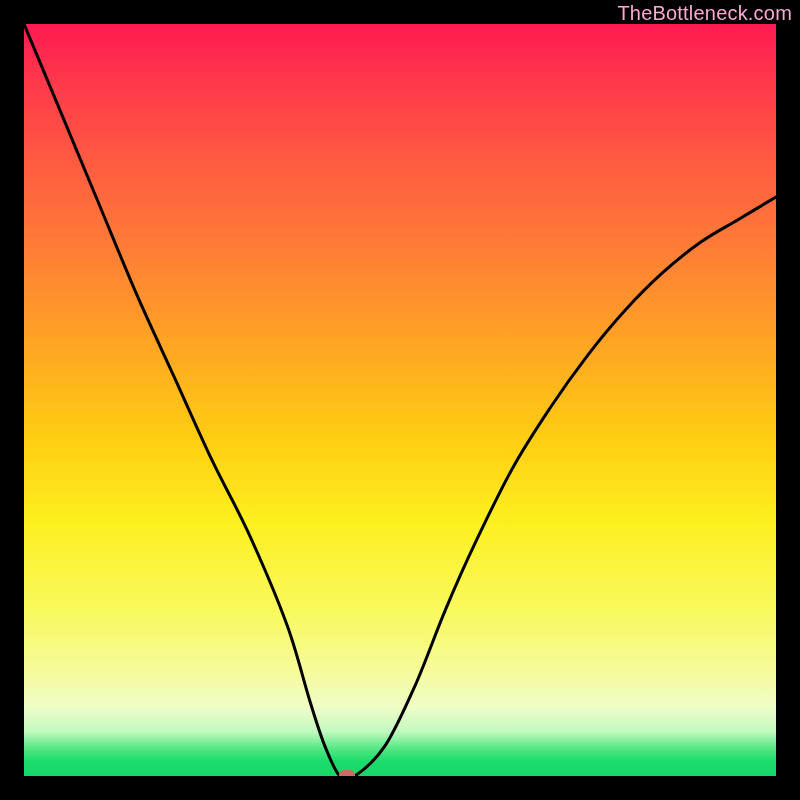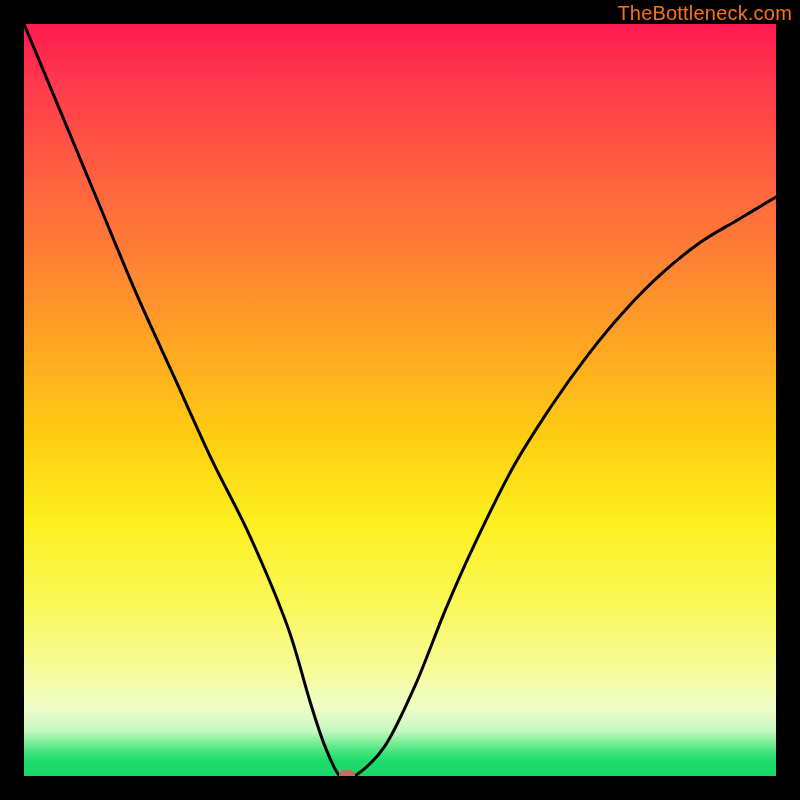--- a/index.html
+++ b/index.html
@@ -51,21 +51,21 @@
     width: 16px;
     height: 12px;
     background: #cc6a5f;
     border-radius: 6px / 5px;
     transform: translate(-50%, -50%);
   }
   .watermark {
     position: absolute;
     top: 2px;
     right: 8px;
-    color: #f97316;
+    color: #f9a8d4;
     font-size: 20px;
     font-weight: 500;
     letter-spacing: 0.2px;
   }
   svg.curve {
     position: absolute;
     inset: 0;
   }
 </style>
 </head>

